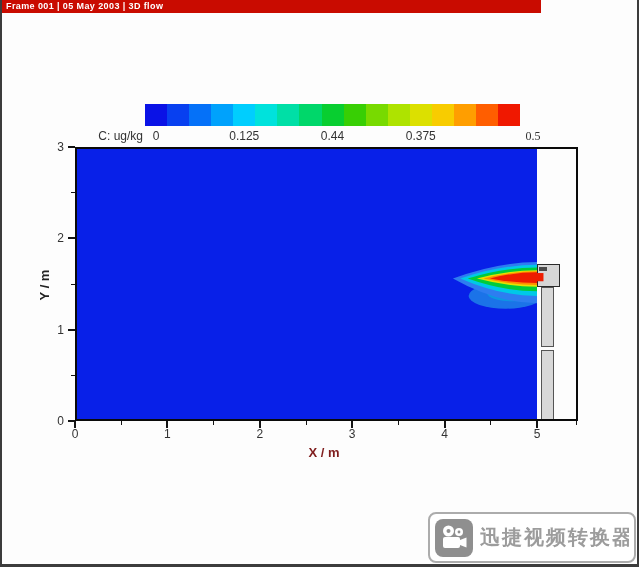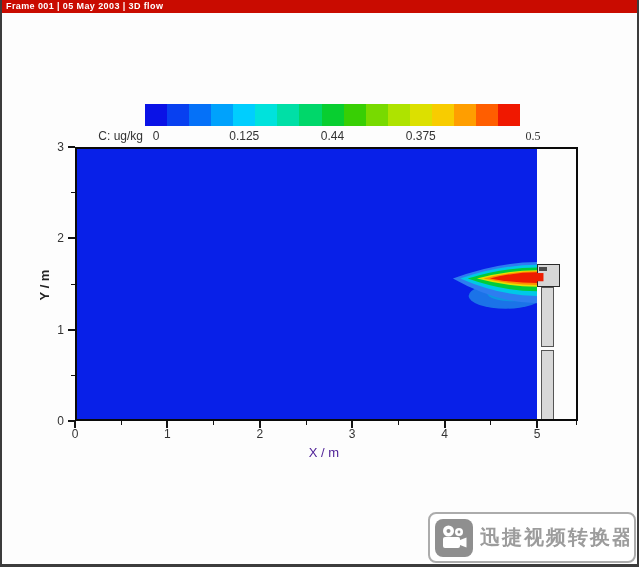--- a/index.html
+++ b/index.html
@@ -5,21 +5,21 @@
   html,body{margin:0;padding:0;background:#ffffff;}
   .screen{
     position:relative;width:639px;height:567px;background:#fdfdfd;overflow:hidden;
     font-family:"Liberation Sans",sans-serif;
   }
   .win-border{position:absolute;background:#3C3C3C;z-index:20;}
   .wb-left{left:0;top:0;width:2px;height:567px;}
   .wb-right{right:0;top:0;width:2px;height:567px;}
   .wb-bottom{left:0;bottom:0;width:639px;height:3px;}
   .titlebar{
-    position:absolute;left:2px;top:0;width:635px;height:13px;
+    position:absolute;left:2px;top:0;width:539px;height:13px;
     color:#fff;font-size:9px;font-weight:bold;line-height:13px;
     padding-left:4px;letter-spacing:.4px;box-sizing:border-box;z-index:15;
   }
   
   .cbar{position:absolute;left:145px;top:104px;width:375px;height:22px;display:flex;}
   .cbar>div{flex:1;}
   .cbar-label{
     position:absolute;top:129px;left:50px;width:93px;text-align:right;
     font-size:12px;color:#333;
   }
@@ -30,21 +30,21 @@
   .structure{position:absolute;box-sizing:border-box;z-index:2;}
   .plume-svg{position:absolute;left:0;top:0;z-index:3;}
   .frame{position:absolute;left:0;top:0;right:0;bottom:0;border:2px solid #0a0a0a;z-index:5;pointer-events:none;}
   
   .ticks{position:absolute;left:0;top:0;width:639px;height:567px;pointer-events:none;z-index:6;}
   .tick{position:absolute;background:#141414;}
   .xlab{position:absolute;transform:translateX(-50%);font-size:12px;color:#333;top:427px;}
   .ylab{position:absolute;width:20px;text-align:right;transform:translateY(-50%);font-size:12px;color:#333;left:44px;}
   .xtitle{
     position:absolute;left:324px;top:445px;transform:translateX(-50%);
-    font-size:13px;font-weight:normal;color:#4c1d95;z-index:6;
+    font-size:13px;font-weight:bold;color:#7f1d1d;z-index:6;
   }
   .ytitle{
     position:absolute;left:44px;top:285px;transform:translate(-50%,-50%) rotate(-90deg);
     font-size:13px;font-weight:bold;color:#222;z-index:6;white-space:nowrap;
   }
   
   .wm{
     position:absolute;left:428px;top:512px;width:208px;height:51px;
     border:2px solid #ACACAC;border-radius:8px;background:#fff;
     display:flex;align-items:center;gap:7px;padding:0 5px;box-sizing:border-box;z-index:10;

